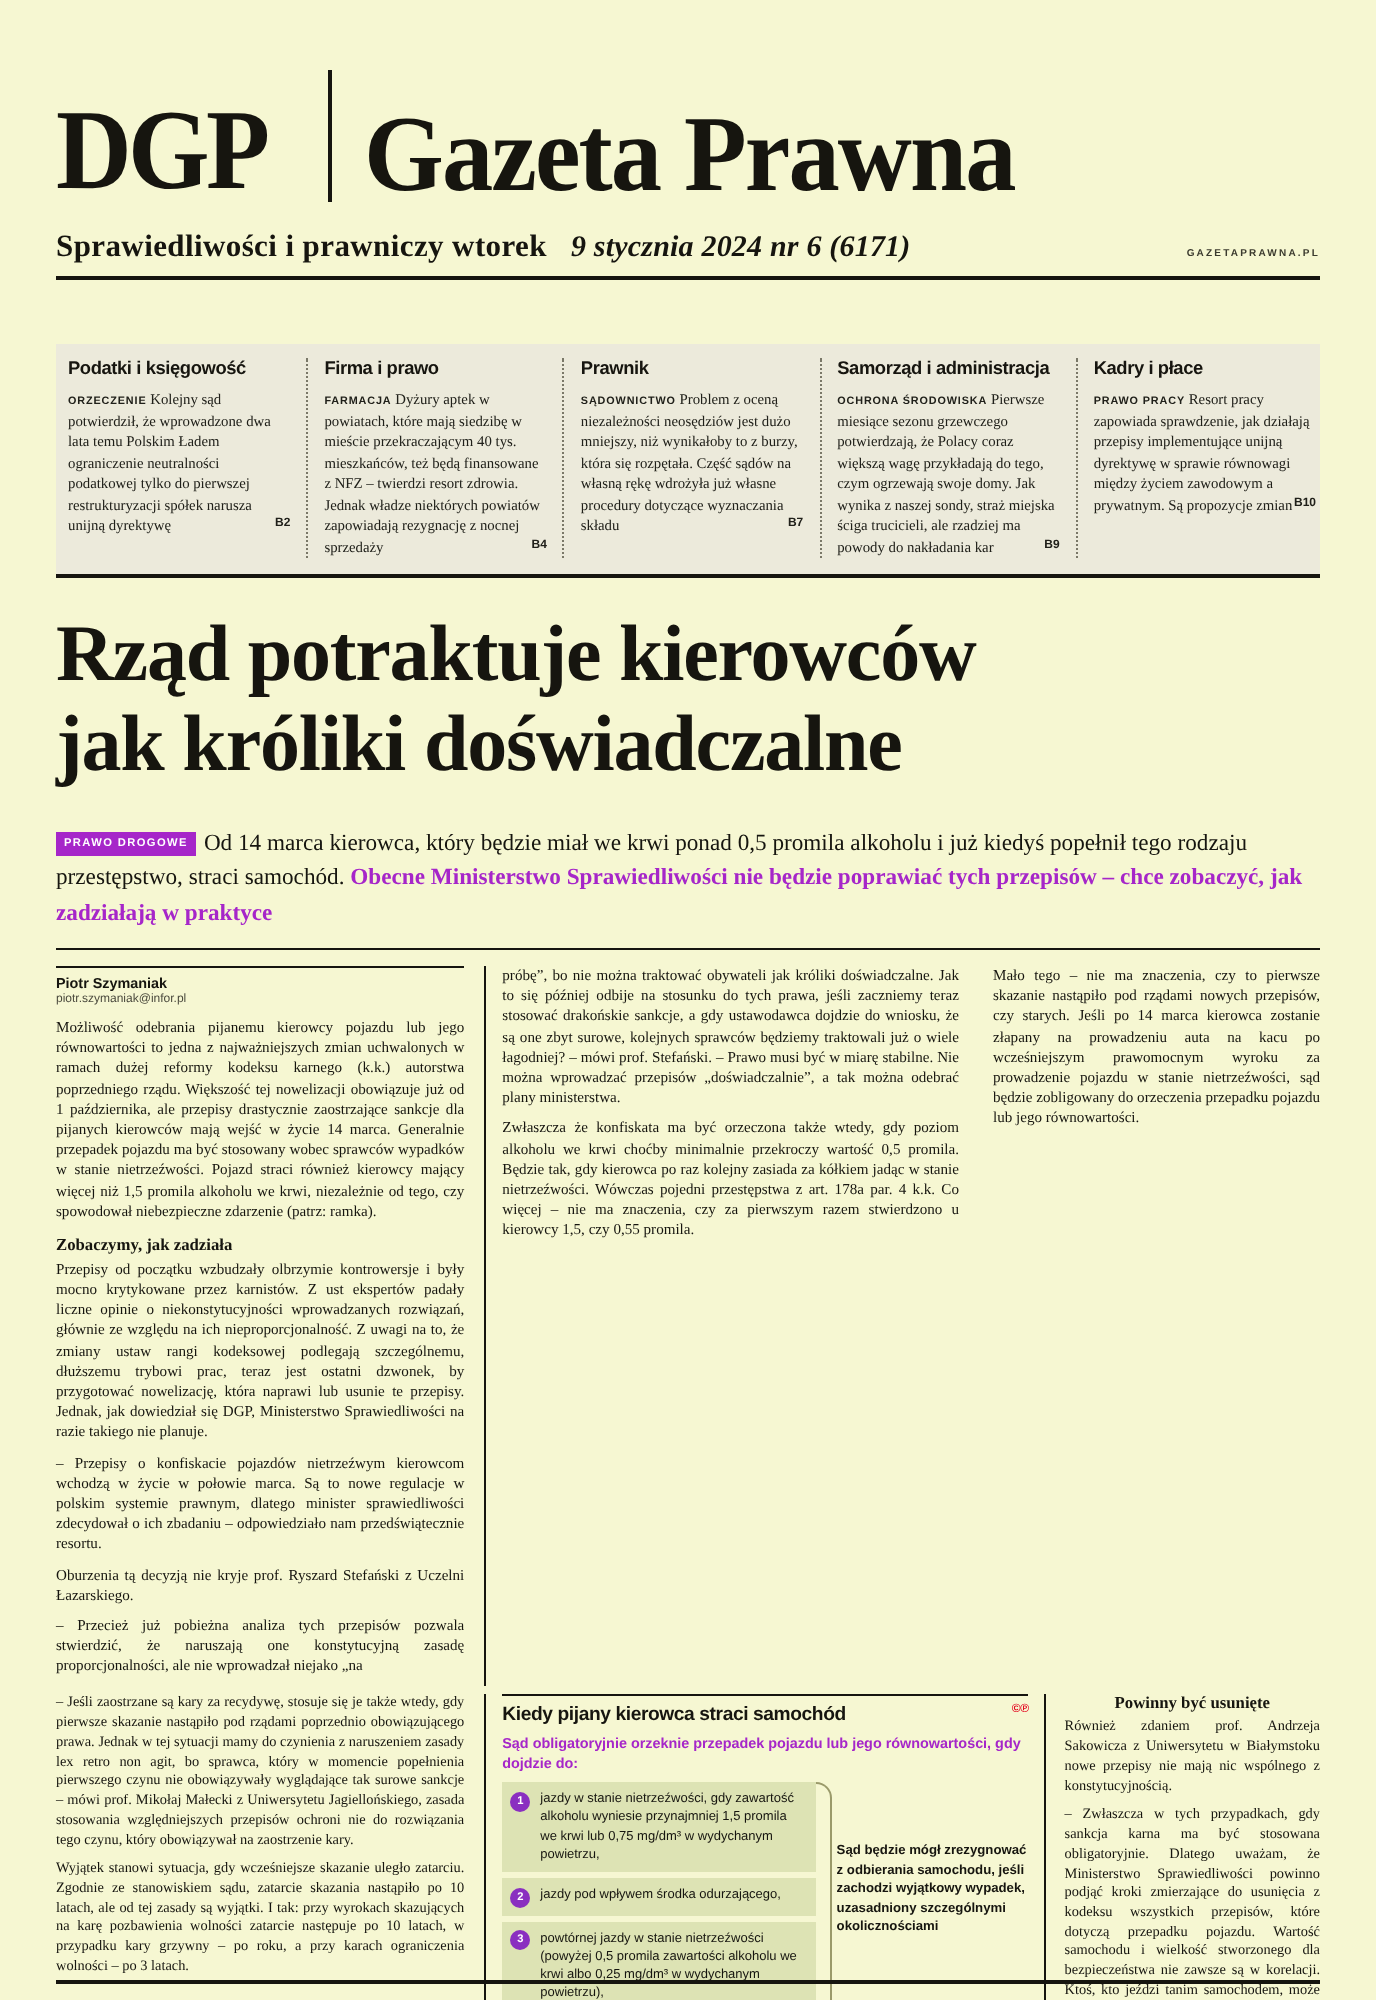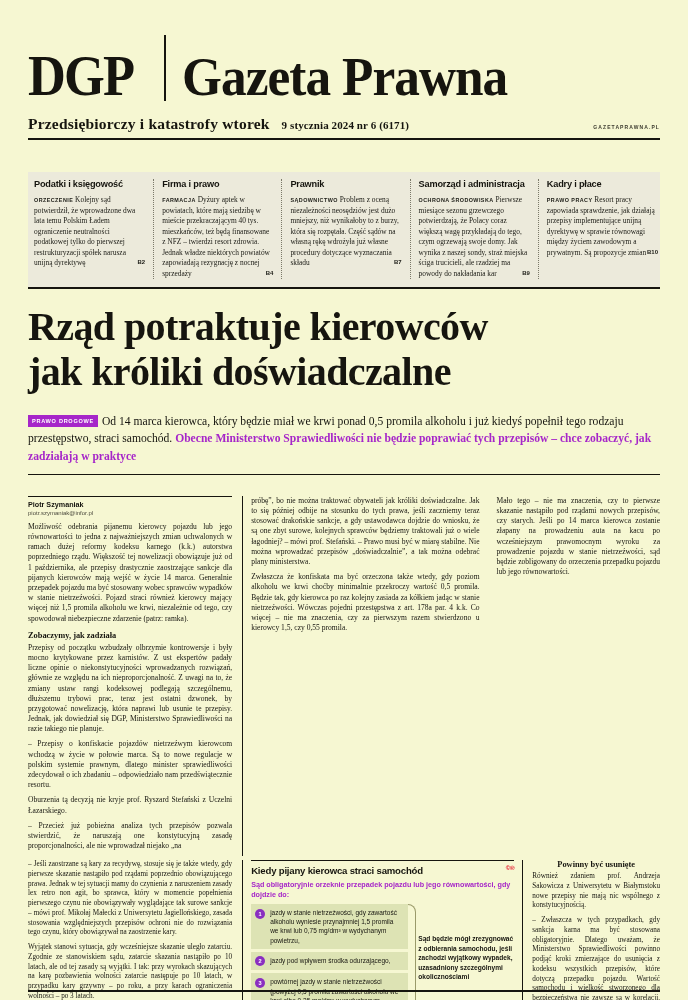--- a/index.html
+++ b/index.html
@@ -20,21 +20,21 @@
     transform:scaleX(.92);transform-origin:left bottom;
   }
   .mast-rule{width:2px;background:#16150f;height:66px;margin:0 16px 2px 22px;}
   .gp{
     font-family:"Liberation Serif",serif;font-weight:bold;
     font-size:54px;line-height:.95;letter-spacing:-1px;
     transform:scaleX(.95);transform-origin:left bottom;
   }
   .strapline{display:flex;align-items:baseline;margin-top:12px;}
   .strap-main{font-family:"Liberation Serif",serif;font-weight:bold;font-size:15.5px;letter-spacing:.2px;}
-  .strap-date{font-size:11px;font-weight:bold;margin-left:12px;letter-spacing:.1px;}
+  .strap-date{font-size:15px;font-weight:bold;margin-left:12px;letter-spacing:.1px;font-style:italic;}
   .strap-site{margin-left:auto;font-family:"Liberation Sans",sans-serif;font-size:5px;font-weight:bold;letter-spacing:1.1px;color:#3b3a2e;}
   .rule-thick{border-top:2.5px solid #16150f;margin-top:5px;}
 
   
   .teasers{display:flex;background:#eceadb;border-bottom:2.5px solid #16150f;padding:7px 0 8px;margin-top:32px;}
   .teaser{flex:1;padding:0 8px;border-right:1px dotted #7a7868;}
   .teaser:first-child{padding-left:6px;}
   .teaser:last-child{border-right:none;padding-right:2px;}
   .teaser h3{
     margin:0 0 6px;font-family:"Liberation Sans",sans-serif;
@@ -55,21 +55,21 @@
     border-bottom:1.6px solid #16150f;padding-bottom:9px;
   }
   .tag{
     display:inline-block;background:#a626c9;color:#fff;
     font-family:"Liberation Sans",sans-serif;font-size:5.6px;font-weight:bold;
     letter-spacing:.7px;padding:2px 4px 1.5px;vertical-align:2px;margin-right:4px;
   }
   .lead .hl{color:#a626c9;font-weight:bold;}
 
   
-  .grid{display:flex;margin-top:21px;gap:0;}
+  .grid{display:flex;margin-top:8px;gap:0;}
   .colL{width:222px;padding-right:10px;border-right:1px solid #16150f;box-sizing:border-box;}
   .colM{width:252px;padding:0 8px;box-sizing:border-box;}
   .colR{width:178px;padding-left:9px;box-sizing:border-box;}
 
   .byline{font-family:"Liberation Sans",sans-serif;font-size:7.2px;font-weight:bold;border-top:1.4px solid #16150f;padding-top:3px;}
   .bymail{font-family:"Liberation Sans",sans-serif;font-size:6px;color:#4c4b3e;margin:1px 0 6px;}
 
   .body-txt{font-size:7.55px;line-height:1.35;text-align:justify;margin:0 0 5px;hyphens:auto;}
   .subhead{font-family:"Liberation Serif",serif;font-weight:bold;font-size:8.4px;margin:7px 0 3px;}
 
@@ -102,21 +102,21 @@
 
 <div class="page">
 
   <div class="masthead">
     <div class="dgp">DGP</div>
     <div class="mast-rule"></div>
     <div class="gp">Gazeta Prawna</div>
   </div>
 
   <div class="strapline">
-    <div class="strap-main">Przedsiębiorczy i katastrofy wtorek</div>
+    <div class="strap-main">Sprawiedliwości i prawniczy wtorek</div>
     <div class="strap-date">9 stycznia 2024 nr 6 (6171)</div>
     <div class="strap-site">GAZETAPRAWNA.PL</div>
   </div>
   <div class="rule-thick"></div>
 
   <div class="teasers">
     <div class="teaser">
       <h3>Podatki i księgowość</h3>
       <p><span class="kicker">ORZECZENIE</span> <span>Kolejny sąd potwierdził, że wprowadzone dwa lata temu Polskim Ładem ograniczenie neutralności podatkowej tylko do pierwszej restrukturyzacji spółek narusza unijną dyrektywę</span> <span class="pg">B2</span></p>
     </div>

